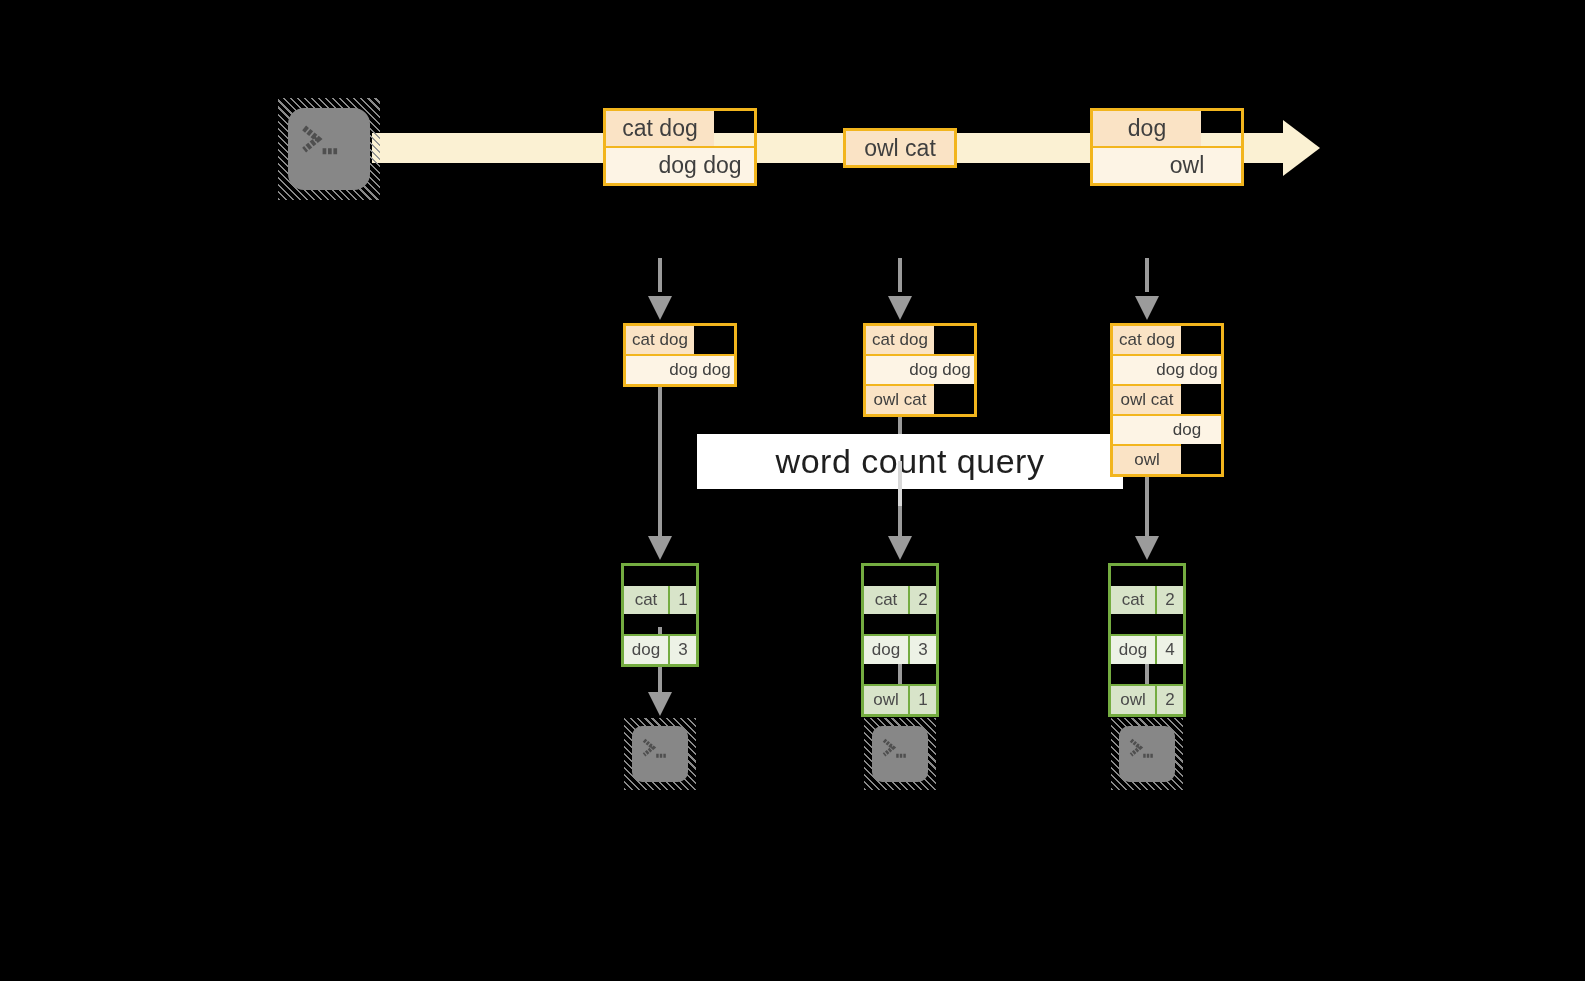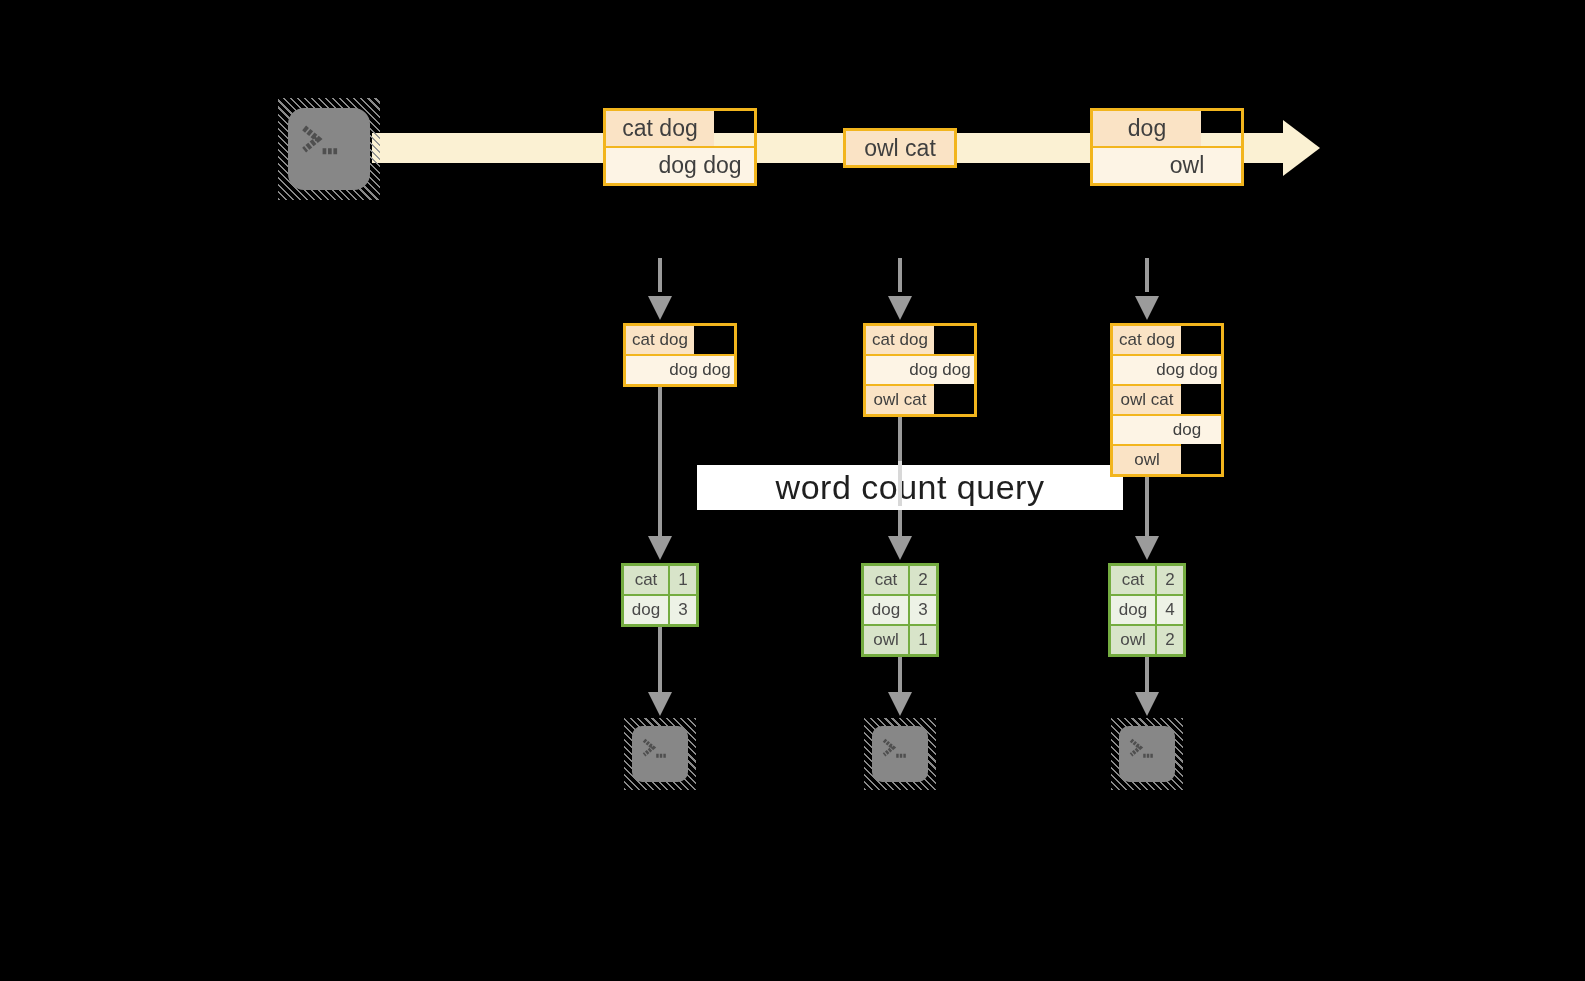--- a/index.html
+++ b/index.html
@@ -37,29 +37,29 @@
   .srow{width:68px;height:28px;display:flex;align-items:center;justify-content:center;
         font-size:17px;color:var(--box-text,#3f3f3f);}
   .srow + .srow{border-top:2px solid var(--event-border,#f2b51d);}
 
   
   .vline{position:absolute;width:4px;background:var(--line-gray,#9b9b9b);z-index:1;}
   .ah{position:absolute;width:24px;height:24px;background:var(--line-gray,#9b9b9b);
       clip-path:polygon(0 0,100% 0,50% 100%);z-index:1;}
 
   
-  .banner{position:absolute;left:697px;top:465px;width:426px;height:45px;background:#fff;
+  .banner{position:absolute;left:697px;top:434px;width:426px;height:55px;background:#fff;
           display:flex;align-items:center;justify-content:center;z-index:2;}
   .banner span{font-size:34px;color:var(--banner-text,#1f1f1f);letter-spacing:.5px;}
   .banner-line{position:absolute;left:898px;top:461px;width:4px;height:45px;
           background:var(--line-light,#d8d8d8);z-index:3;}
 
   
   .gtable{position:absolute;border:3px solid var(--table-border,#74ac40);z-index:4;}
-  .grow{display:flex;}
+  .grow{display:flex;margin-top:20px;}
   .grow + .grow{border-top:2px solid var(--table-border,#74ac40);}
   .gword{width:44px;height:28px;border-right:2px solid var(--table-border,#74ac40);
          display:flex;align-items:center;justify-content:center;
          font-size:17px;color:var(--table-text,#4a4a4a);}
   .gcount{width:26px;height:28px;display:flex;align-items:center;justify-content:center;
          font-size:17px;color:var(--table-text,#4a4a4a);}
   .ga{background:var(--table-fill-a,#d8e4c9);}
   .gb{background:var(--table-fill-b,#edf2e6);}
 </style>
 </head>

